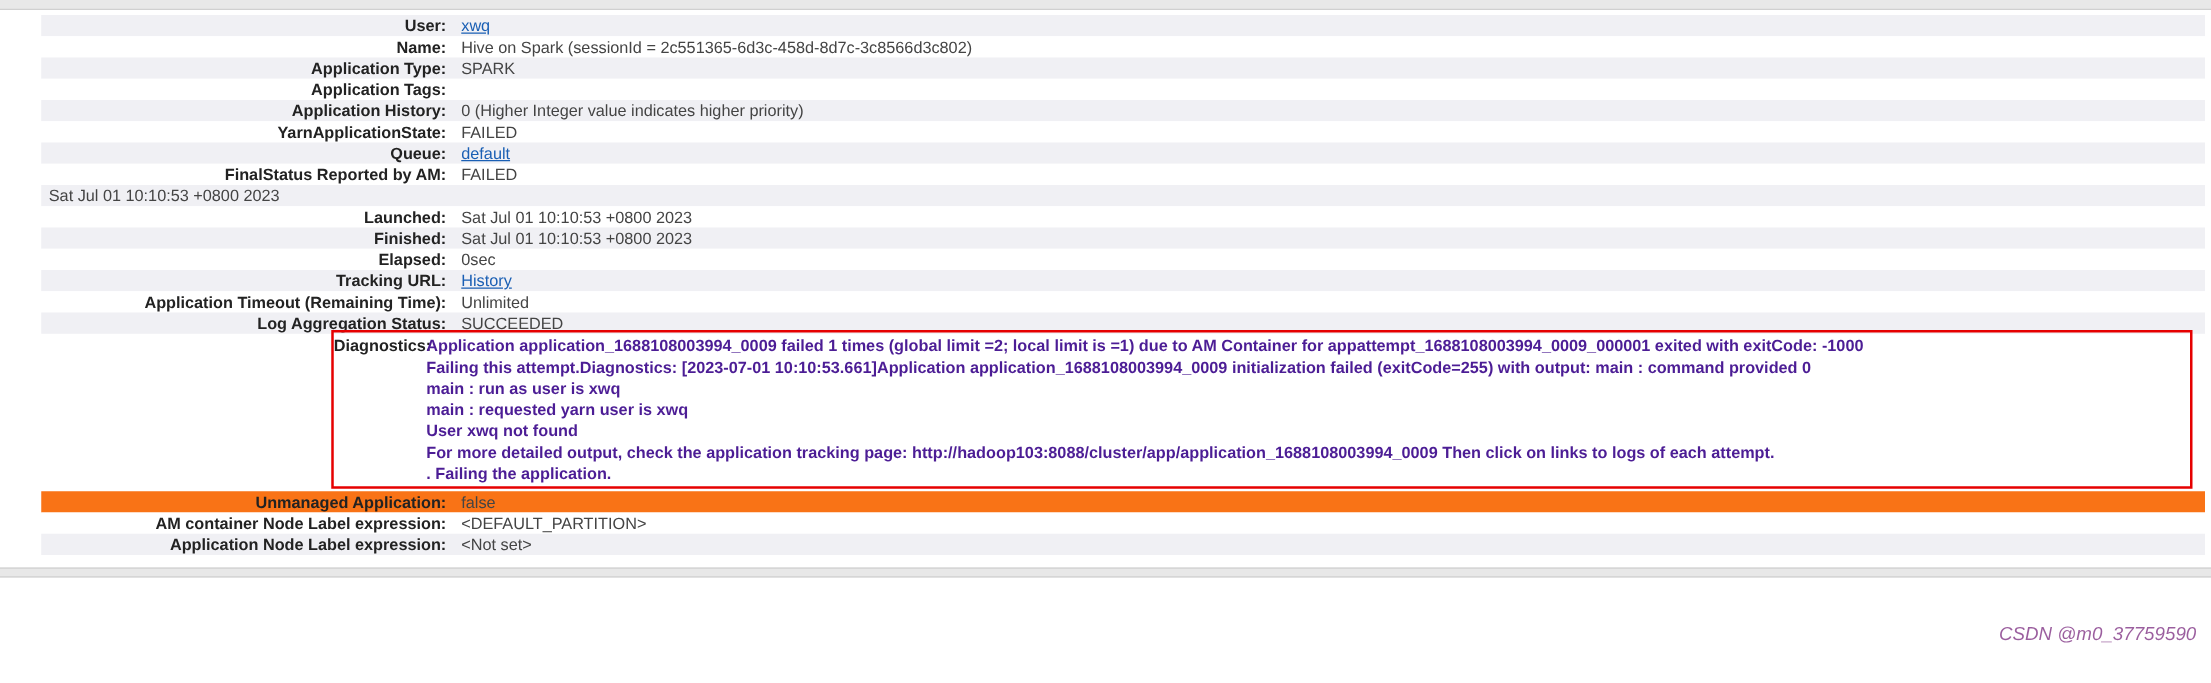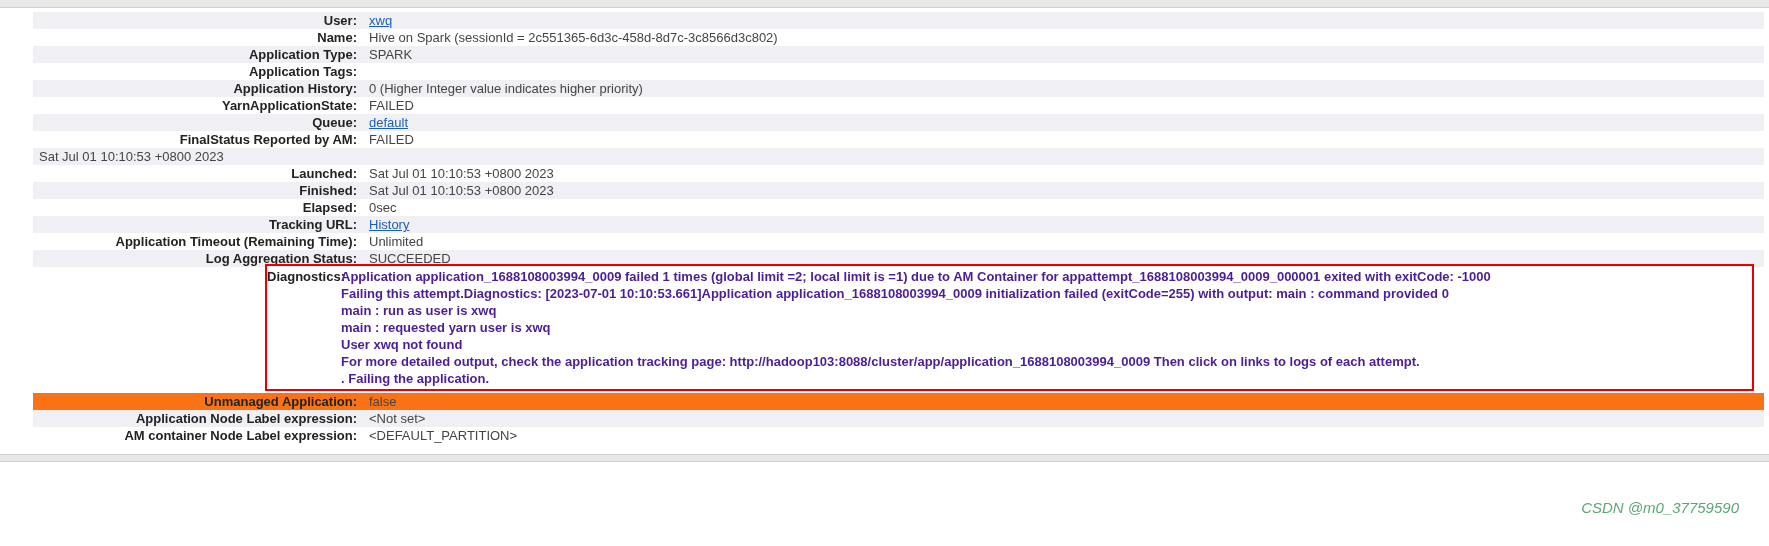--- a/index.html
+++ b/index.html
@@ -92,23 +92,23 @@
     .separator-bar {
       height: 8px;
       background: #e8e8e8;
       border-top: 1px solid #d0d0d0;
       border-bottom: 1px solid #d0d0d0;
       margin-top: 10px;
       margin-bottom: 4px;
     }
     .watermark {
       position: fixed;
-      right: 30px;
+      right: 12px;
       bottom: 30px;
-      color: #15803d;
+      color: #701a75;
       font-size: 15px;
       font-style: italic;
       opacity: 0.7;
       pointer-events: none;
     }
   </style>
 </head>
 <body>
 
 <div class="top-bar"></div>
@@ -202,27 +202,27 @@
 <span>. Failing the application.</span></div>
       </div>
     </div>
   </div>
 
   <div class="row" style="background:#f97316;">
     <div class="label-cell">Unmanaged Application:</div>
     <div class="value-cell">false</div>
   </div>
 
+  <div class="row" style="background:#ffffff;">
+    <div class="label-cell">AM container Node Label expression:</div>
+    <div class="value-cell">&lt;DEFAULT_PARTITION&gt;</div>
+  </div>
+
   <div class="row" style="background:#f0f0f4;">
     <div class="label-cell">Application Node Label expression:</div>
     <div class="value-cell">&lt;Not set&gt;</div>
   </div>
 
-  <div class="row" style="background:#ffffff;">
-    <div class="label-cell">AM container Node Label expression:</div>
-    <div class="value-cell">&lt;DEFAULT_PARTITION&gt;</div>
-  </div>
-
 </div>
 
 <div class="separator-bar"></div>
 
 <div class="watermark">CSDN @m0_37759590</div>
 
 </body></html>

